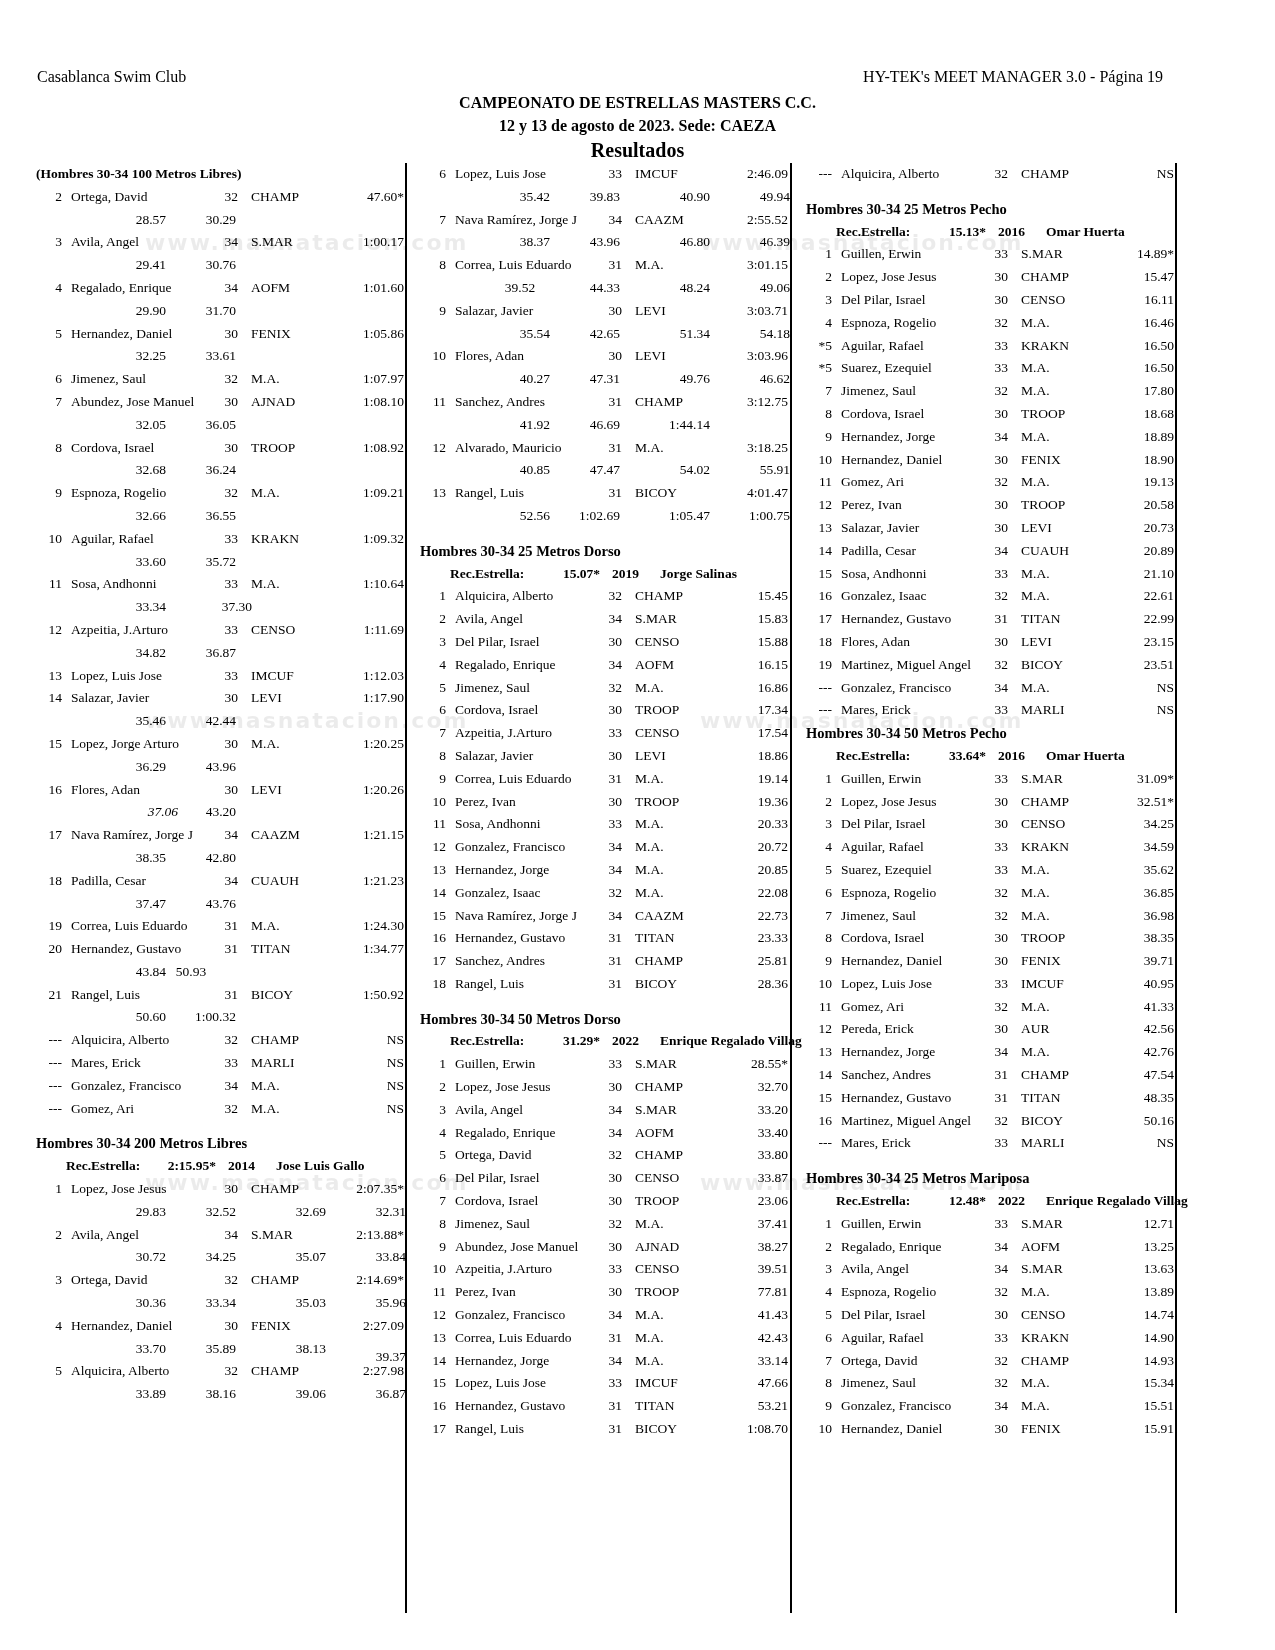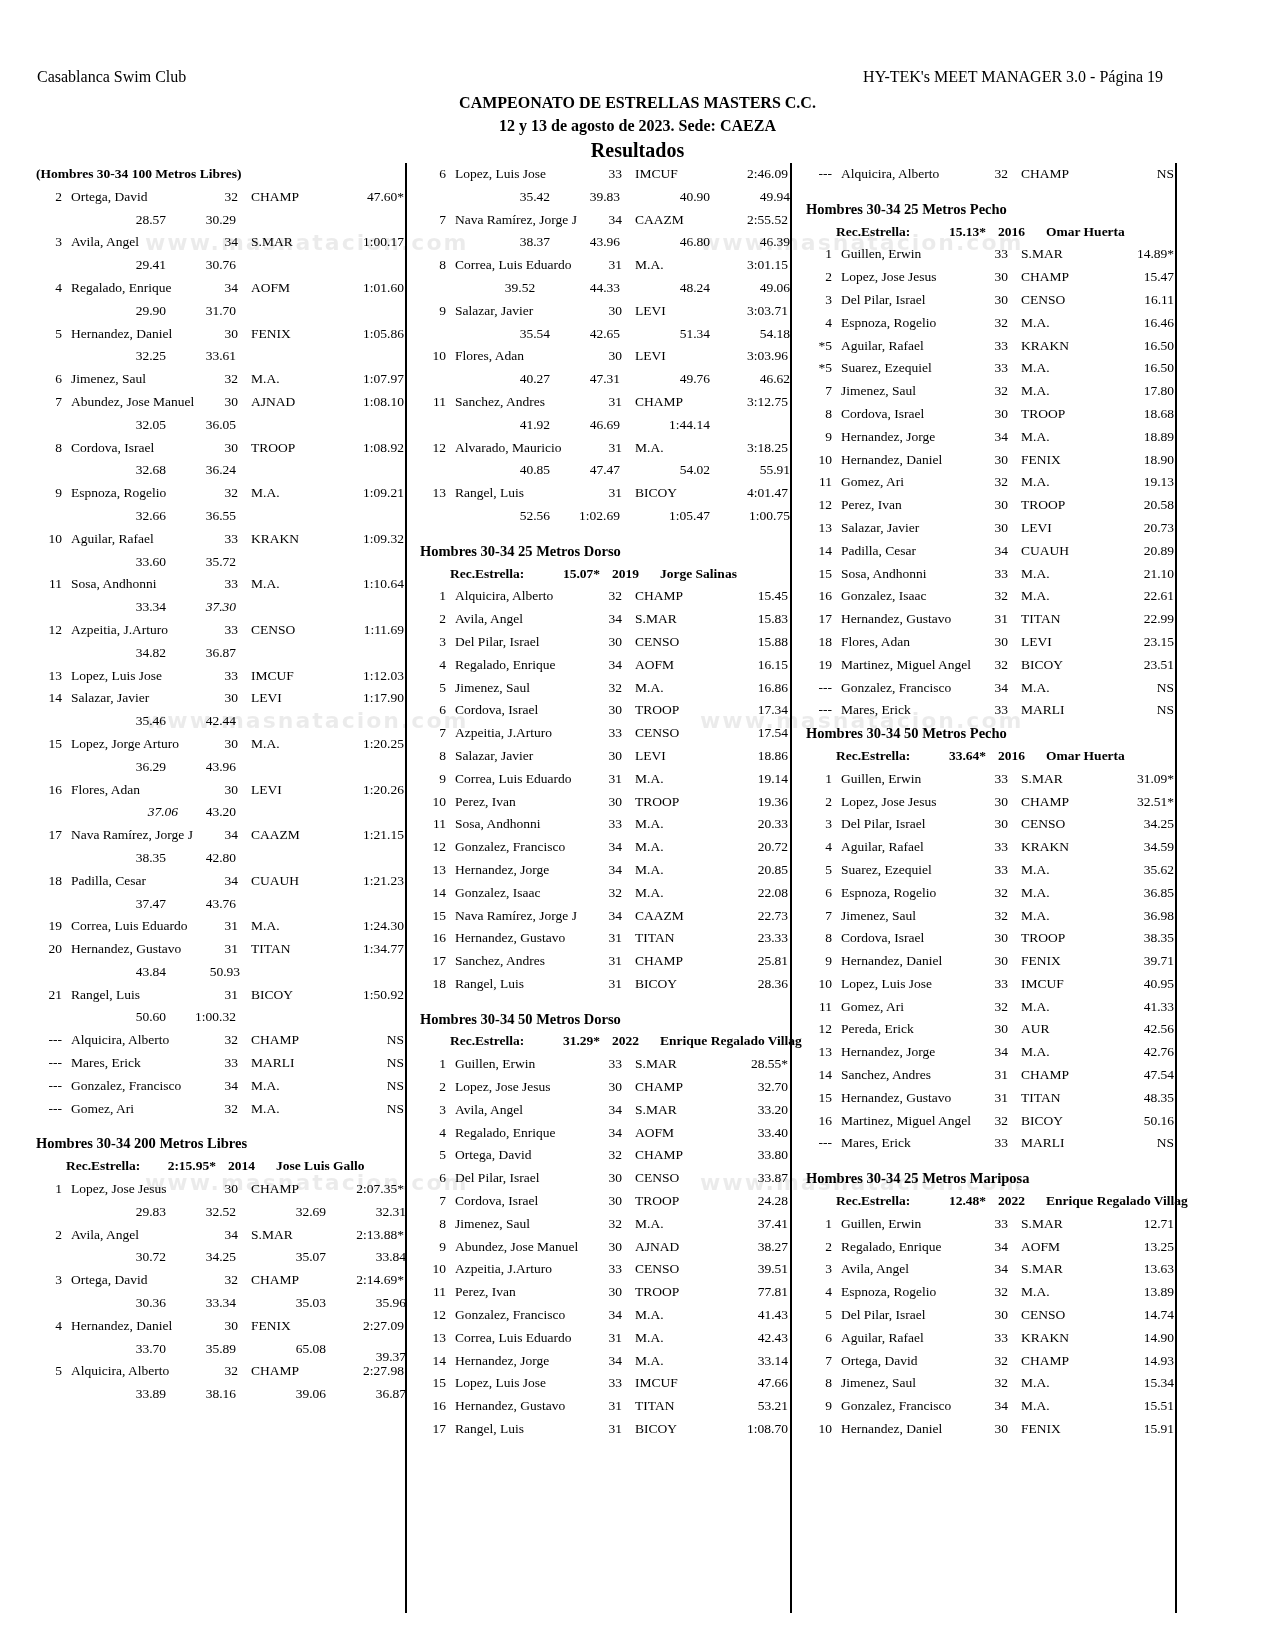--- a/index.html
+++ b/index.html
@@ -144,21 +144,21 @@
     </div>
     <div class="row">
       <span class="place">11</span>
       <span class="name">Sosa, Andhonni</span>
       <span class="age">33</span>
       <span class="team">M.A.</span>
       <span class="time">1:10.64</span>
     </div>
     <div class="row">
       <span class="split" style="left: 70px; width: 60px;">33.34</span>
-      <span class="split" style="left: 140px; width: 60px; font-style: italic;">37.30</span>
+      <span class="split" style="left: 156px; width: 60px;">37.30</span>
     </div>
     <div class="row">
       <span class="place">12</span>
       <span class="name">Azpeitia, J.Arturo</span>
       <span class="age">33</span>
       <span class="team">CENSO</span>
       <span class="time">1:11.69</span>
     </div>
     <div class="row">
       <span class="split" style="left: 70px; width: 60px;">34.82</span>
@@ -235,21 +235,21 @@
     </div>
     <div class="row">
       <span class="place">20</span>
       <span class="name">Hernandez, Gustavo</span>
       <span class="age">31</span>
       <span class="team">TITAN</span>
       <span class="time">1:34.77</span>
     </div>
     <div class="row">
       <span class="split" style="left: 70px; width: 60px;">43.84</span>
-      <span class="split" style="left: 144px; width: 60px;">50.93</span>
+      <span class="split" style="left: 125px; width: 60px; text-align: center;">50.93</span>
     </div>
     <div class="row">
       <span class="place">21</span>
       <span class="name">Rangel, Luis</span>
       <span class="age">31</span>
       <span class="team">BICOY</span>
       <span class="time">1:50.92</span>
     </div>
     <div class="row">
       <span class="split" style="left: 70px; width: 60px;">50.60</span>
@@ -333,21 +333,21 @@
     <div class="row">
       <span class="place">4</span>
       <span class="name">Hernandez, Daniel</span>
       <span class="age">30</span>
       <span class="team">FENIX</span>
       <span class="time">2:27.09</span>
     </div>
     <div class="row">
       <span class="split" style="left: 70px; width: 60px;">33.70</span>
       <span class="split" style="left: 140px; width: 60px;">35.89</span>
-      <span class="split" style="left: 230px; width: 60px;">65.08</span>
+      <span class="split" style="left: 230px; width: 60px;">38.13</span>
       <span class="split" style="left: 310px; width: 60px; margin-top: 8px;">39.37</span>
     </div>
     <div class="row">
       <span class="place">5</span>
       <span class="name">Alquicira, Alberto</span>
       <span class="age">32</span>
       <span class="team">CHAMP</span>
       <span class="time">2:27.98</span>
     </div>
     <div class="row">
@@ -644,21 +644,21 @@
       <span class="name">Del Pilar, Israel</span>
       <span class="age">30</span>
       <span class="team">CENSO</span>
       <span class="time">33.87</span>
     </div>
     <div class="row">
       <span class="place">7</span>
       <span class="name">Cordova, Israel</span>
       <span class="age">30</span>
       <span class="team">TROOP</span>
-      <span class="time">24.28</span>
+      <span class="time">23.06</span>
     </div>
     <div class="row">
       <span class="place">8</span>
       <span class="name">Jimenez, Saul</span>
       <span class="age">32</span>
       <span class="team">M.A.</span>
       <span class="time">37.41</span>
     </div>
     <div class="row">
       <span class="place">9</span>

